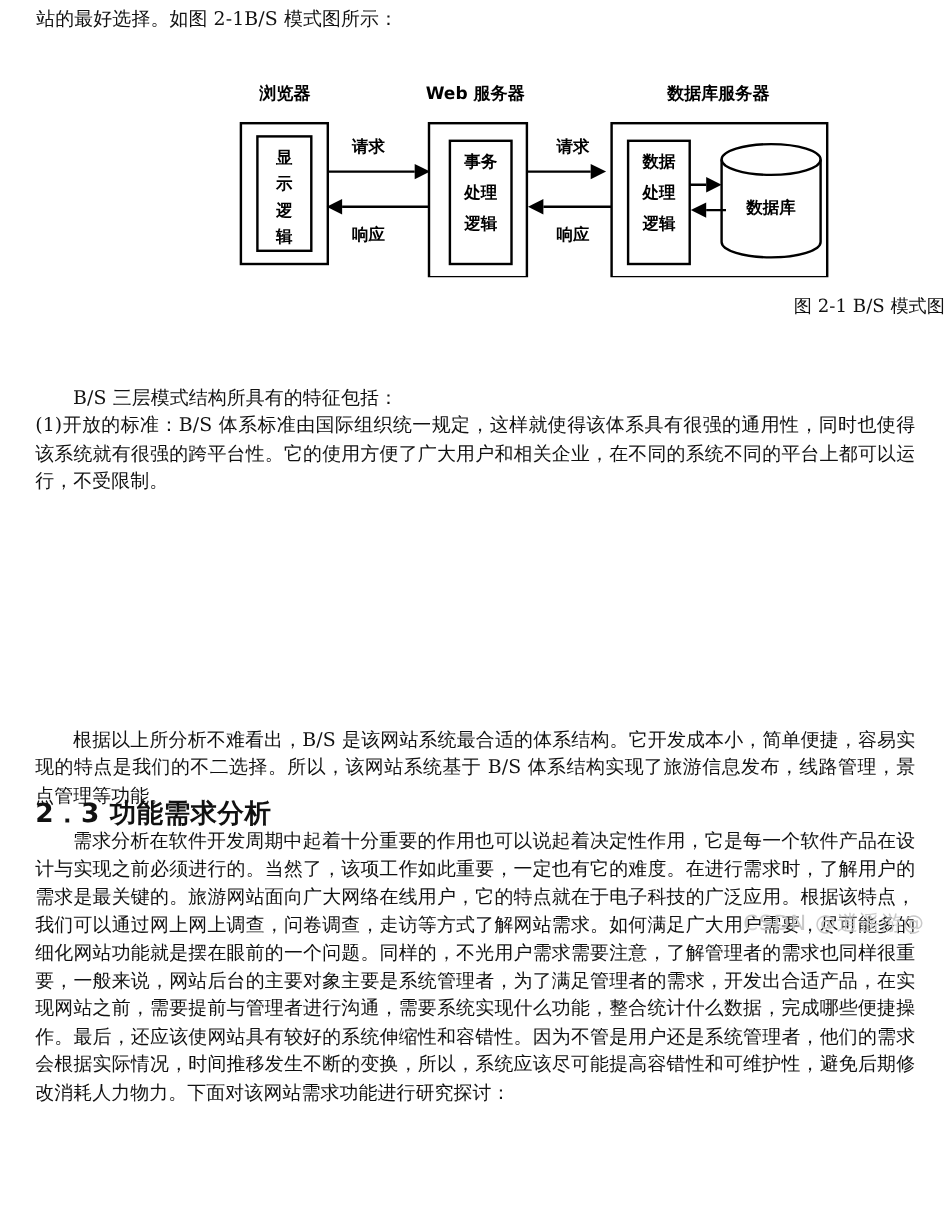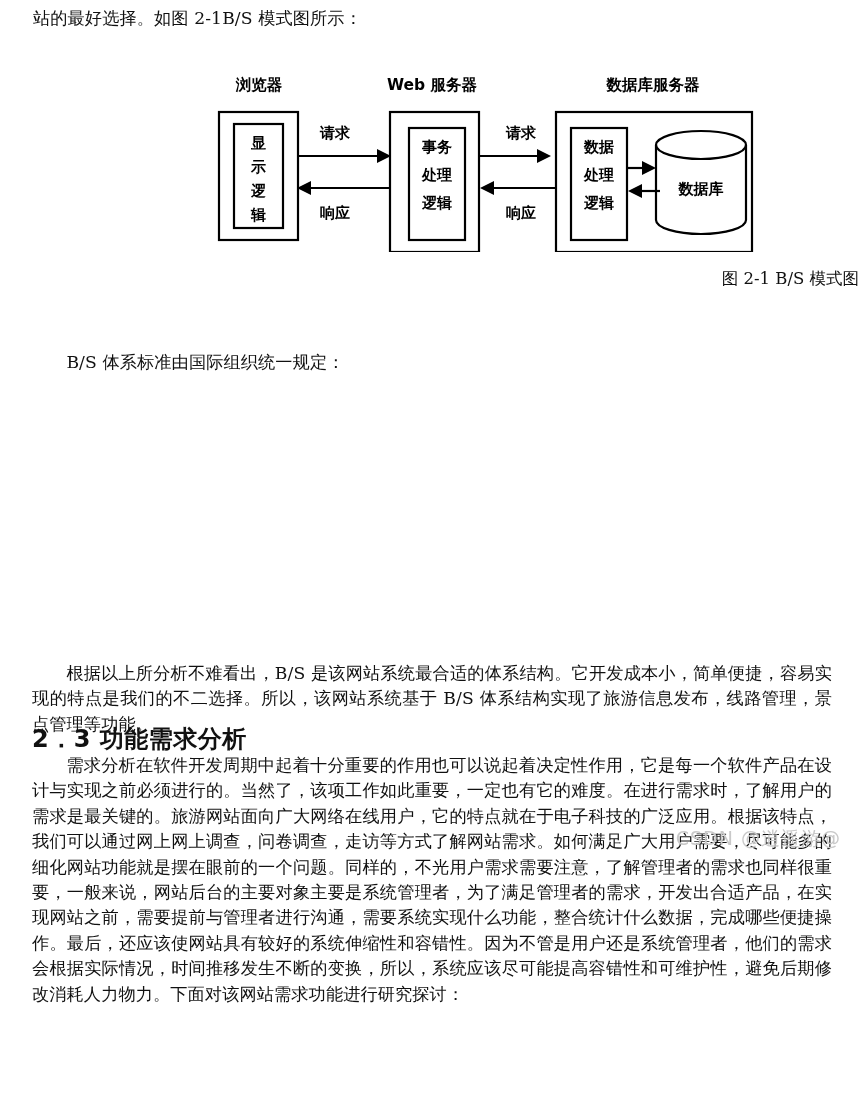--- a/index.html
+++ b/index.html
@@ -208,21 +208,22 @@
         <path class="dg-line" d="M458,73 L458,148 A45,14 0 0 0 548,148 L548,73"></path>
         <ellipse class="dg-box" cx="503" cy="73" rx="45" ry="14"></ellipse>
       </g>
       <text class="dg-inner" x="503" y="122" text-anchor="middle">数据库</text>
     </svg>
   </div>
 
   <div id="figure-caption">图 2-1 B/S 模式图</div>
 
   <div id="block-features" class="body-text">
-    <p class="para indent">B/S 体系标准由国际组织统一规定：</p>
+    <p class="para indent">B/S 三层模式结构所具有的特征包括：</p>
+    <p class="para">(1)开放的标准：B/S 体系标准由国际组织统一规定，这样就使得该体系具有很强的通用性，同时也使得该系统就有很强的跨平台性。它的使用方便了广大用户和相关企业，在不同的系统不同的平台上都可以运行，不受限制。</p>
   </div>
 
   <div id="block-conclusion" class="body-text">
     <p class="para indent">根据以上所分析不难看出，B/S 是该网站系统最合适的体系结构。它开发成本小，简单便捷，容易实现的特点是我们的不二选择。所以，该网站系统基于 B/S 体系结构实现了旅游信息发布，线路管理，景点管理等功能。</p>
   </div>
 
   <div id="section-heading">2．3 功能需求分析</div>
 
   <div id="block-requirements" class="body-text">
     <p class="para indent">需求分析在软件开发周期中起着十分重要的作用也可以说起着决定性作用，它是每一个软件产品在设计与实现之前必须进行的。当然了，该项工作如此重要，一定也有它的难度。在进行需求时，了解用户的需求是最关键的。旅游网站面向广大网络在线用户，它的特点就在于电子科技的广泛应用。根据该特点，我们可以通过网上网上调查，问卷调查，走访等方式了解网站需求。如何满足广大用户需要，尽可能多的细化网站功能就是摆在眼前的一个问题。同样的，不光用户需求需要注意，了解管理者的需求也同样很重要，一般来说，网站后台的主要对象主要是系统管理者，为了满足管理者的需求，开发出合适产品，在实现网站之前，需要提前与管理者进行沟通，需要系统实现什么功能，整合统计什么数据，完成哪些便捷操作。最后，还应该使网站具有较好的系统伸缩性和容错性。因为不管是用户还是系统管理者，他们的需求会根据实际情况，时间推移发生不断的变换，所以，系统应该尽可能提高容错性和可维护性，避免后期修改消耗人力物力。下面对该网站需求功能进行研究探讨：</p>

